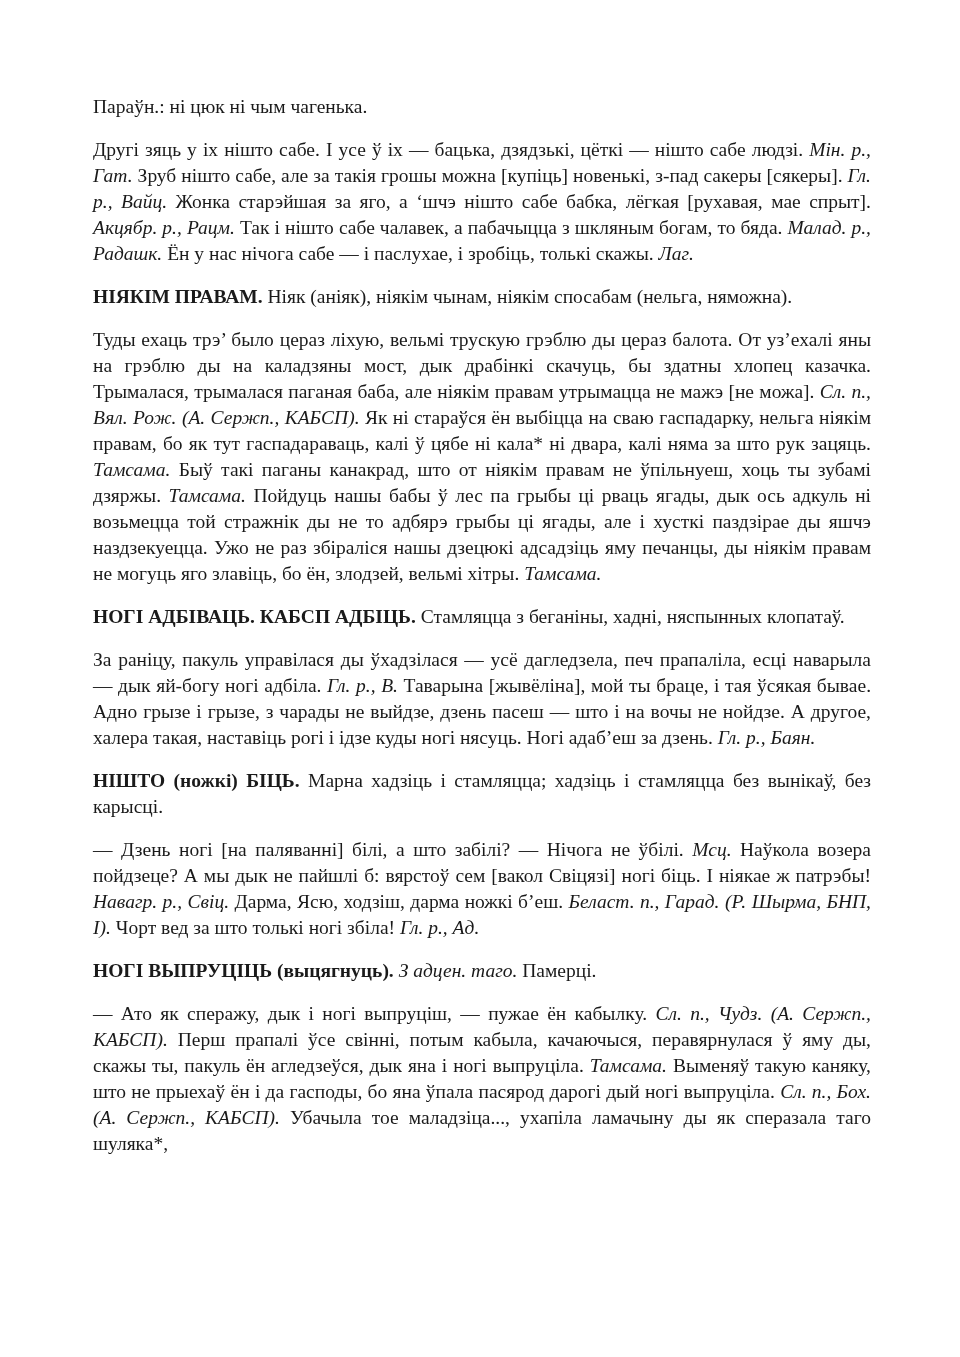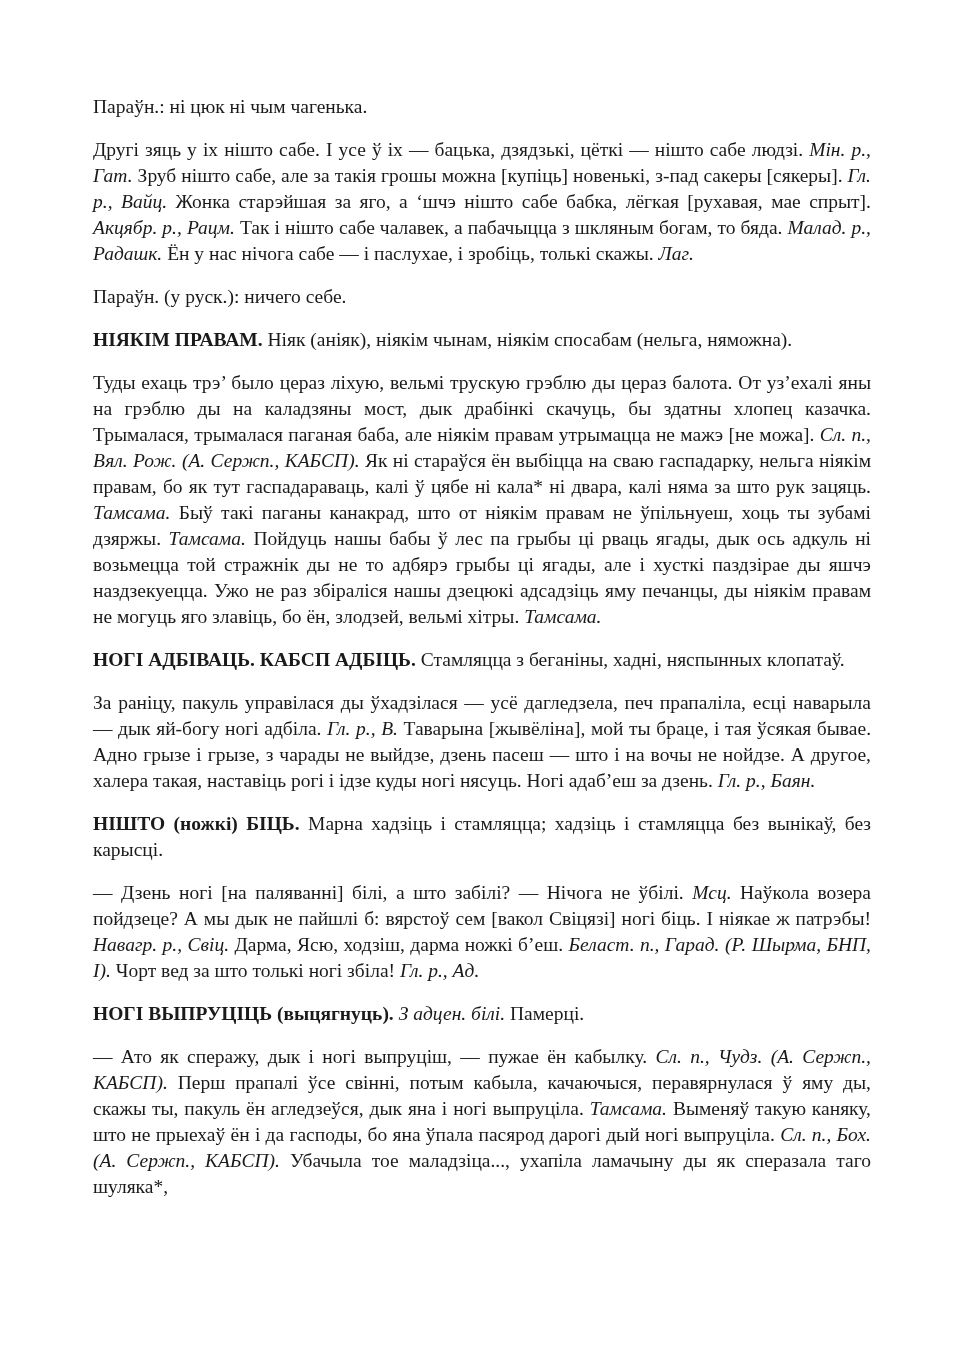--- a/index.html
+++ b/index.html
@@ -33,23 +33,22 @@
   .b { font-weight: bold; }
   .i { font-style: italic; }
 </style>
 </head>
 <body>
 
 <div class="page" style="background: rgb(255, 255, 255);">
   <div class="text-block" style="color: rgb(26, 26, 26);">
     <p><span class="r">Параўн.: ні цюк ні чым чагенька.</span></p>
     <p><span class="r">Другі зяць у іх нішто сабе. І усе ў іх — бацька, дзядзькі, цёткі — нішто сабе людзі. </span><span class="i">Мін. р., Гат.</span><span class="r"> Зруб нішто сабе, але за такія грошы можна [купіць] новенькі, з-пад сакеры [сякеры]. </span><span class="i">Гл. р., Вайц.</span><span class="r"> Жонка старэйшая за яго, а ‘шчэ нішто сабе бабка, лёгкая [рухавая, мае спрыт]. </span><span class="i">Акцябр. р., Рацм.</span><span class="r"> Так і нішто сабе чалавек, а пабачыцца з шкляным богам, то бяда. </span><span class="i">Малад. р., Радашк.</span><span class="r"> Ён у нас нічога сабе — і паслухае, і зробіць, толькі скажы. </span><span class="i">Лаг.</span></p>
-    <p><span class="r">Параўн. (у руск.): ничего себе.</span></p>
     <p><span class="b">НІЯКІМ ПРАВАМ. </span><span class="r">Ніяк (аніяк), ніякім чынам, ніякім спосабам (нельга, няможна).</span></p>
     <p><span class="r">Туды ехаць трэ’ было цераз ліхую, вельмі трускую грэблю ды цераз балота. От уз’ехалі яны на грэблю ды на каладзяны мост, дык драбінкі скачуць, бы здатны хлопец казачка. Трымалася, трымалася паганая баба, але ніякім правам утрымацца не мажэ [не можа]. </span><span class="i">Сл. п., Вял. Рож. (А. Сержп., КАБСП).</span><span class="r"> Як ні стараўся ён выбіцца на сваю гаспадарку, нельга ніякім правам, бо як тут гаспадараваць, калі ў цябе ні кала* ні двара, калі няма за што рук зацяць. </span><span class="i">Тамсама.</span><span class="r"> Быў такі паганы канакрад, што от ніякім правам не ўпільнуеш, хоць ты зубамі дзяржы. </span><span class="i">Тамсама.</span><span class="r"> Пойдуць нашы бабы ў лес па грыбы ці рваць ягады, дык ось адкуль ні возьмецца той стражнік ды не то адбярэ грыбы ці ягады, але і хусткі паздзірае ды яшчэ наздзекуецца. Ужо не раз збіраліся нашы дзецюкі адсадзіць яму печанцы, ды ніякім правам не могуць яго злавіць, бо ён, злодзей, вельмі хітры. </span><span class="i">Тамсама.</span></p>
     <p><span class="b">НОГІ АДБІВАЦЬ. КАБСП АДБІЦЬ. </span><span class="r">Стамляцца з беганіны, хадні, няспынных клопатаў.</span></p>
     <p><span class="r">За раніцу, пакуль управілася ды ўхадзілася — усё дагледзела, печ прапаліла, есці наварыла — дык яй-богу ногі адбіла. </span><span class="i">Гл. р., В.</span><span class="r"> Таварына [жывёліна], мой ты браце, і тая ўсякая бывае. Адно грызе і грызе, з чарады не выйдзе, дзень пасеш — што і на вочы не нойдзе. А другое, халера такая, наставіць рогі і ідзе куды ногі нясуць. Ногі адаб’еш за дзень. </span><span class="i">Гл. р., Баян.</span></p>
     <p><span class="b">НІШТО (ножкі) БІЦЬ. </span><span class="r">Марна хадзіць і стамляцца; хадзіць і стамляцца без вынікаў, без карысці.</span></p>
     <p><span class="r">— Дзень ногі [на паляванні] білі, а што забілі? — Нічога не ўбілі. </span><span class="i">Мсц.</span><span class="r"> Наўкола возера пойдзеце? А мы дык не пайшлі б: вярстоў сем [вакол Свіцязі] ногі біць. І ніякае ж патрэбы! </span><span class="i">Навагр. р., Свіц.</span><span class="r"> Дарма, Ясю, ходзіш, дарма ножкі б’еш. </span><span class="i">Беласт. п., Гарад. (Р. Шырма, БНП, І).</span><span class="r"> Чорт вед за што толькі ногі збіла! </span><span class="i">Гл. р., Ад.</span></p>
-    <p><span class="b">НОГІ ВЫПРУЦІЦЬ (выцягнуць). </span><span class="i">З адцен. білі.</span><span class="r"> Памерці.</span></p>
+    <p><span class="b">НОГІ ВЫПРУЦІЦЬ (выцягнуць). </span><span class="i">З адцен. таго.</span><span class="r"> Памерці.</span></p>
     <p><span class="r">— Ато як сперажу, дык і ногі выпруціш, — пужае ён кабылку. </span><span class="i">Сл. п., Чудз. (А. Сержп., КАБСП).</span><span class="r"> Перш прапалі ўсе свінні, потым кабыла, качаючыся, перавярнулася ў яму ды, скажы ты, пакуль ён агледзеўся, дык яна і ногі выпруціла. </span><span class="i">Тамсама.</span><span class="r"> Выменяў такую каняку, што не прыехаў ён і да гасподы, бо яна ўпала пасярод дарогі дый ногі выпруціла. </span><span class="i">Сл. п., Бох. (А. Сержп., КАБСП).</span><span class="r"> Убачыла тое маладзіца..., ухапіла ламачыну ды як сперазала таго шуляка*,</span></p>
   </div>
 </div>
 
 </body></html>

